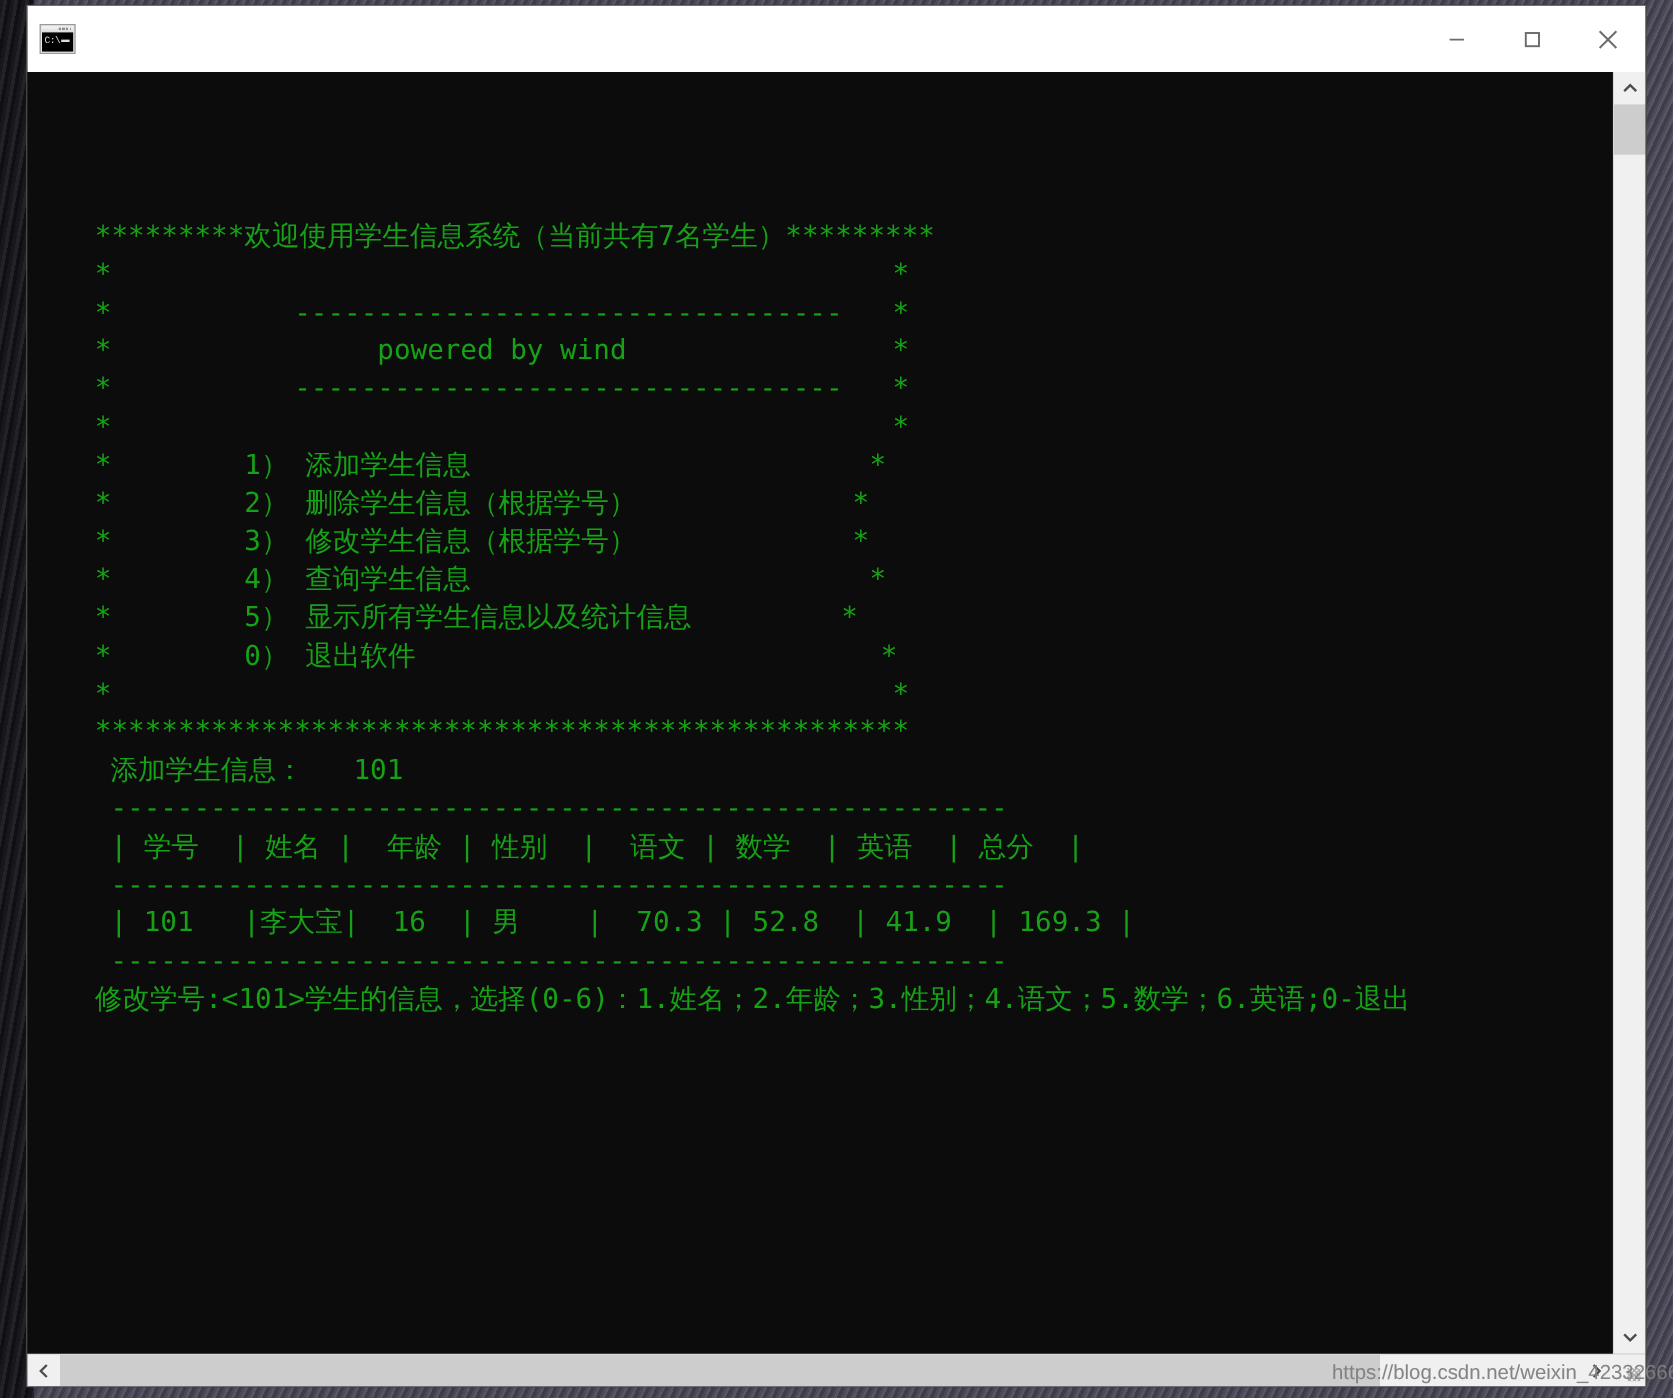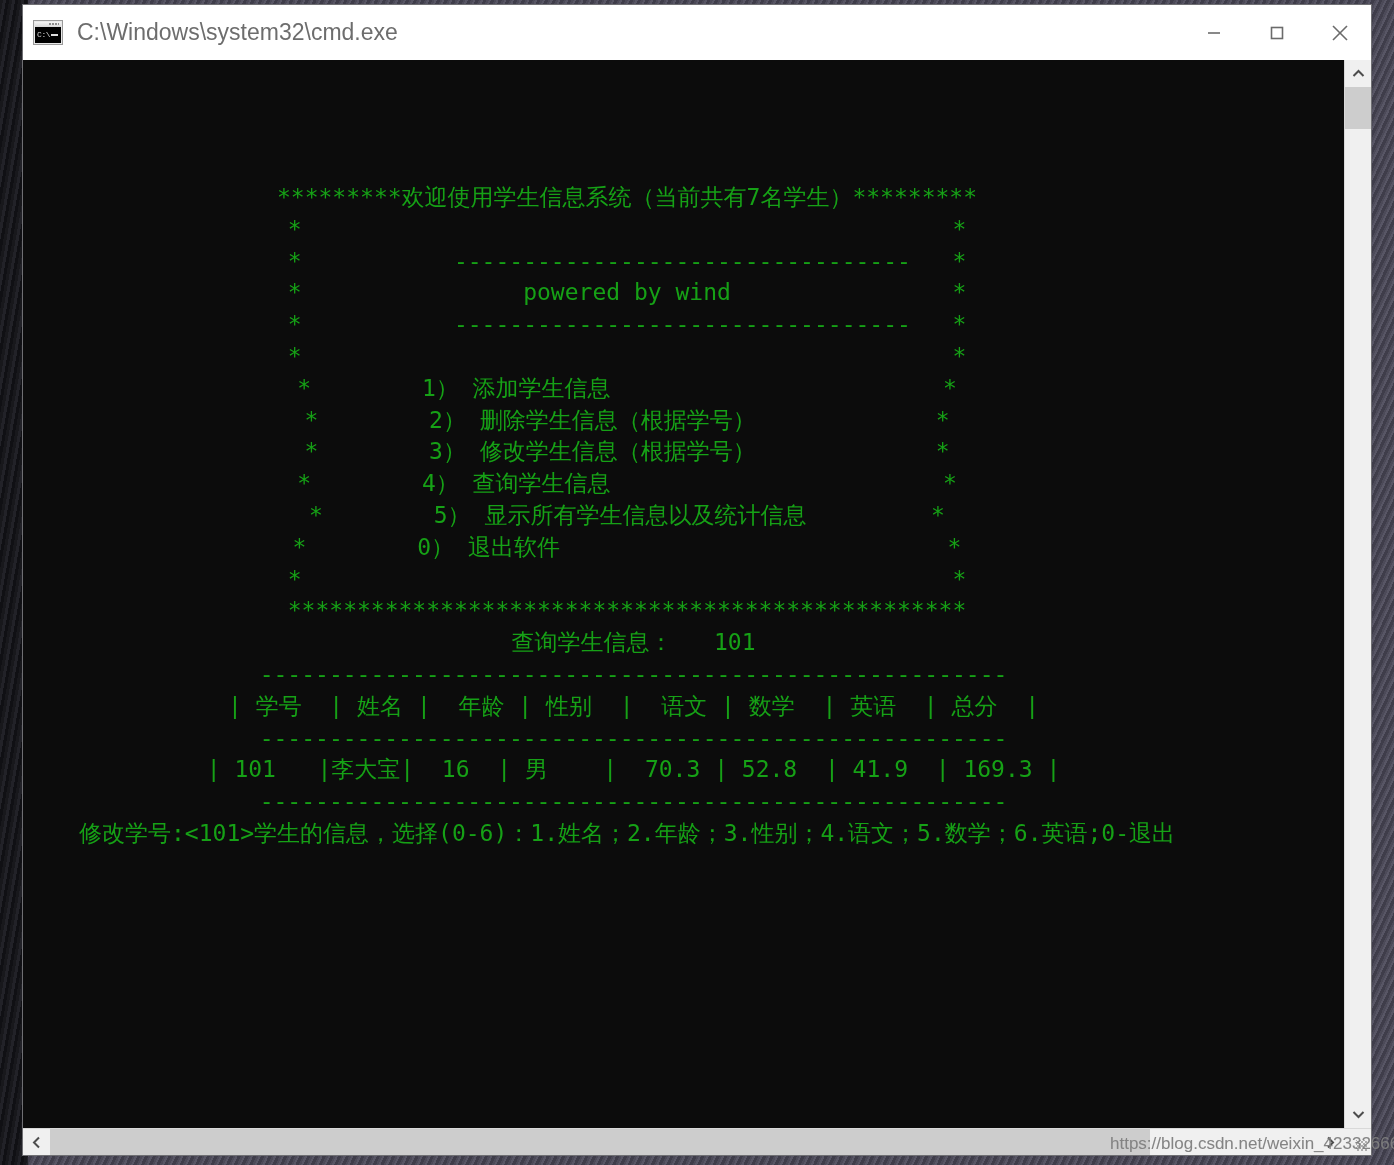--- a/index.html
+++ b/index.html
@@ -122,21 +122,20 @@
   }
   #console-text {
     position: absolute;
     left: 56px; top: 122px;
     color: #16a116;
     font-family: "DejaVu Sans Mono", "Liberation Mono", monospace;
     font-size: 23px;
     line-height: 31.8px;
     white-space: pre;
     letter-spacing: 0px;
-    text-align: center;
   }
   #console-text .ind { padding-left: 13px; }
 
   
   #vscroll {
     width: 27px; min-width: 27px;
     background: #f0f0f0;
     border-left: 1px solid #d9d9d9;
     display: flex; flex-direction: column;
   }
@@ -205,21 +204,20 @@
   <div id="desktop-left-strip"></div>
   <div id="desktop-text">号境</div>
 
   <div id="window">
 
     <div id="titlebar">
       <div id="app-icon">
         <div class="bar"></div>
         <div class="screen"><span>C:\</span><span class="cursor"></span></div>
       </div>
-      <div id="title-text">C:\Windows\system32\cmd.exe</div>
 
       <div id="win-buttons">
         <div class="win-btn" id="btn-min">
           <svg width="24" height="24" viewBox="0 0 24 24" aria-hidden="true">
             <line x1="6" y1="12" x2="18" y2="12" stroke="#6b6b6b" stroke-width="1.6"></line>
           </svg>
         </div>
         <div class="win-btn" id="btn-max">
           <svg width="24" height="24" viewBox="0 0 24 24" aria-hidden="true">
             <rect x="6.5" y="6.5" width="11" height="11" fill="none" stroke="#6b6b6b" stroke-width="1.6"></rect>
@@ -245,21 +243,21 @@
 *           ---------------------------------   *
 *                                               *
 *        1） 添加学生信息                        *
 *        2） 删除学生信息（根据学号）             *
 *        3） 修改学生信息（根据学号）             *
 *        4） 查询学生信息                        *
 *        5） 显示所有学生信息以及统计信息         *
 *        0） 退出软件                            *
 *                                               *
 *************************************************</span>
-<span class="ind"><span>查询学生信息：</span><span>   </span><span>101</span></span>
+<span class="ind"><span>添加学生信息：</span><span>   </span><span>101</span></span>
 <span class="ind">------------------------------------------------------</span>
 <span class="ind">| <span>学号</span>  | <span>姓名</span> |  <span>年龄</span> | <span>性别</span>  |  <span>语文</span> | <span>数学</span>  | <span>英语</span>  | <span>总分</span>  |</span>
 <span class="ind">------------------------------------------------------</span>
 <span class="ind">| <span>101</span>   |<span>李大宝</span>|  <span>16</span>  | <span>男</span>    |  <span>70.3</span> | <span>52.8</span>  | <span>41.9</span>  | <span>169.3</span> |</span>
 <span class="ind">------------------------------------------------------</span>
 <span>修改学号:&lt;101&gt;学生的信息，选择(0-6)：1.姓名；2.年龄；3.性别；4.语文；5.数学；6.英语;0-退出</span></div>
         </div>
 
         <div id="vscroll">
           <div class="sb-btn">

